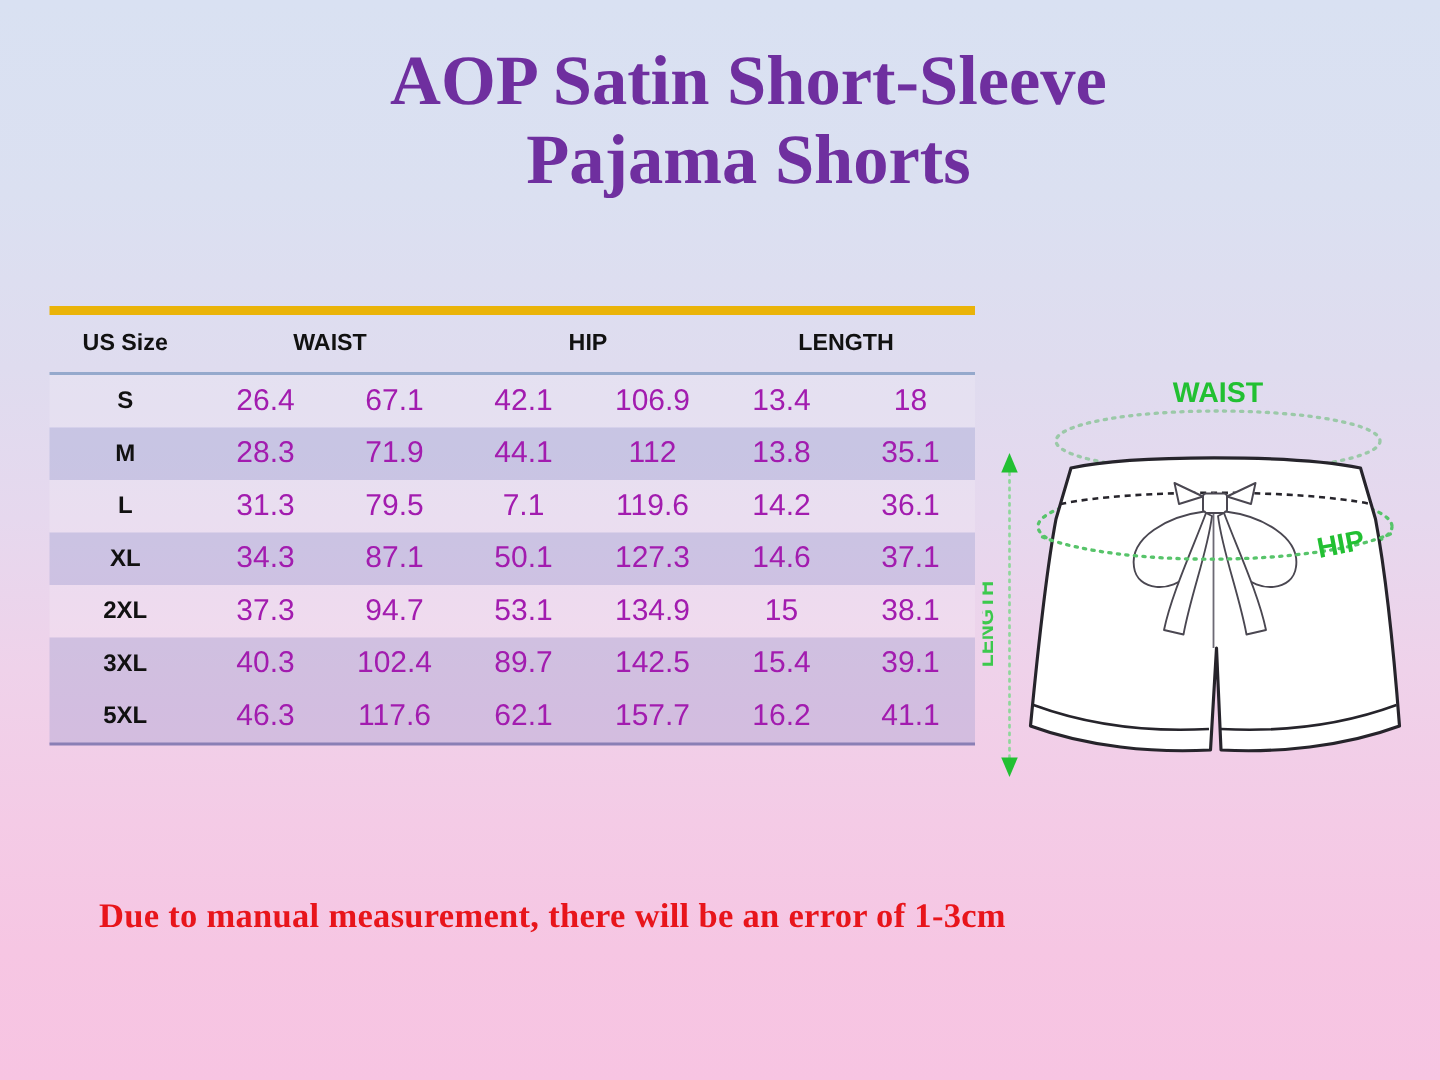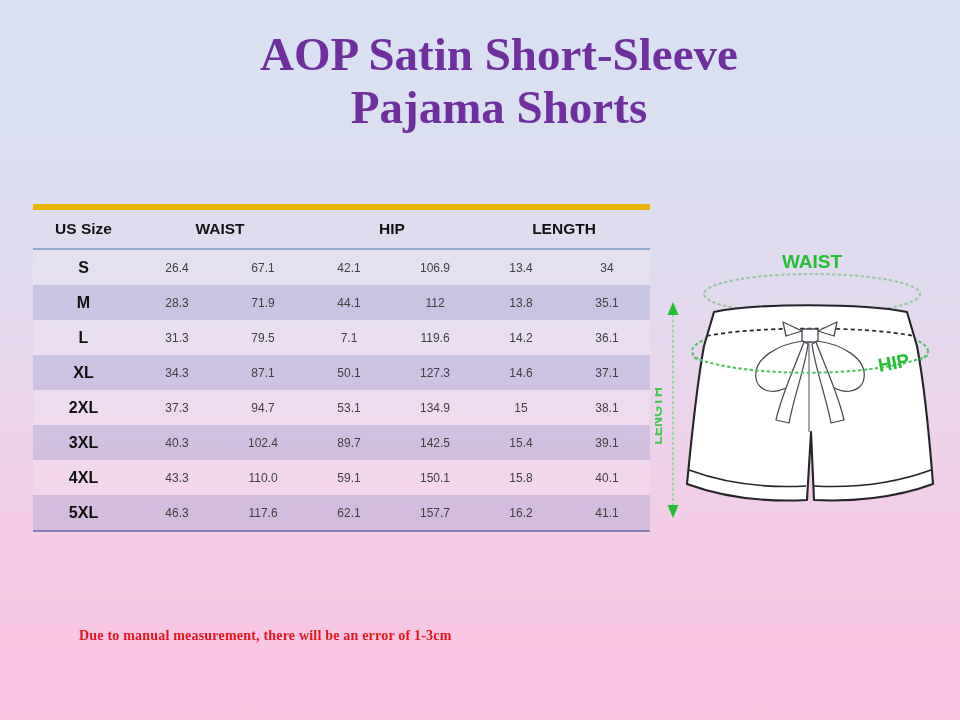--- a/index.html
+++ b/index.html
@@ -85,50 +85,49 @@
   }
   tr.unitrow td {
     height: 37px;
     font-size: 15.5px;
     font-weight: bold;
     color: #111111;
     background: rgba(152,176,216,0.52);
   }
   tr.datarow td {
     height: 35px;
-    font-size: 12px;
-    color: #404040;
+    font-size: 20px;
+    color: #a21caf;
   }
   tr.datarow td.sizecell {
     font-weight: bold;
     font-size: 16px;
     color: #111111;
   }
   tr.datarow.shade td {
     background: rgba(128,140,200,0.27);
   }
   tr.datarow.plain td {
     background: rgba(255,255,255,0.16);
   }
   tr.lastrow td {
     border-bottom: 2px solid #8a7fb5;
   }
 
   
   .note {
     position: absolute;
     left: 66px;
-    top: 628px;
+    top: 598px;
     font-family: "Liberation Serif", serif;
     font-weight: bold;
-    font-size: 14px;
+    font-size: 23px;
     color: #e8151b;
     white-space: nowrap;
     letter-spacing: 0.2px;
-    margin-left: 13px;
   }
 
   
   .diagram {
     position: absolute;
     left: 655px;
     top: 246px;
     width: 305px;
     height: 290px;
   }
@@ -164,21 +163,21 @@
         </tr>
       </thead>
       <tbody>
         <tr class="datarow plain">
           <td class="sizecell">S</td>
           <td>26.4</td>
           <td>67.1</td>
           <td>42.1</td>
           <td>106.9</td>
           <td>13.4</td>
-          <td>34</td>
+          <td>18</td>
         </tr>
         <tr class="datarow shade">
           <td class="sizecell">M</td>
           <td>28.3</td>
           <td>71.9</td>
           <td>44.1</td>
           <td>112</td>
           <td>13.8</td>
           <td>35.1</td>
         </tr>
@@ -210,29 +209,20 @@
           <td>38.1</td>
         </tr>
         <tr class="datarow shade">
           <td class="sizecell">3XL</td>
           <td>40.3</td>
           <td>102.4</td>
           <td>89.7</td>
           <td>142.5</td>
           <td>15.4</td>
           <td>39.1</td>
-        </tr>
-        <tr class="datarow plain">
-          <td class="sizecell">4XL</td>
-          <td>43.3</td>
-          <td>110.0</td>
-          <td>59.1</td>
-          <td>150.1</td>
-          <td>15.8</td>
-          <td>40.1</td>
         </tr>
         <tr class="datarow shade lastrow">
           <td class="sizecell">5XL</td>
           <td>46.3</td>
           <td>117.6</td>
           <td>62.1</td>
           <td>157.7</td>
           <td>16.2</td>
           <td>41.1</td>
         </tr>

